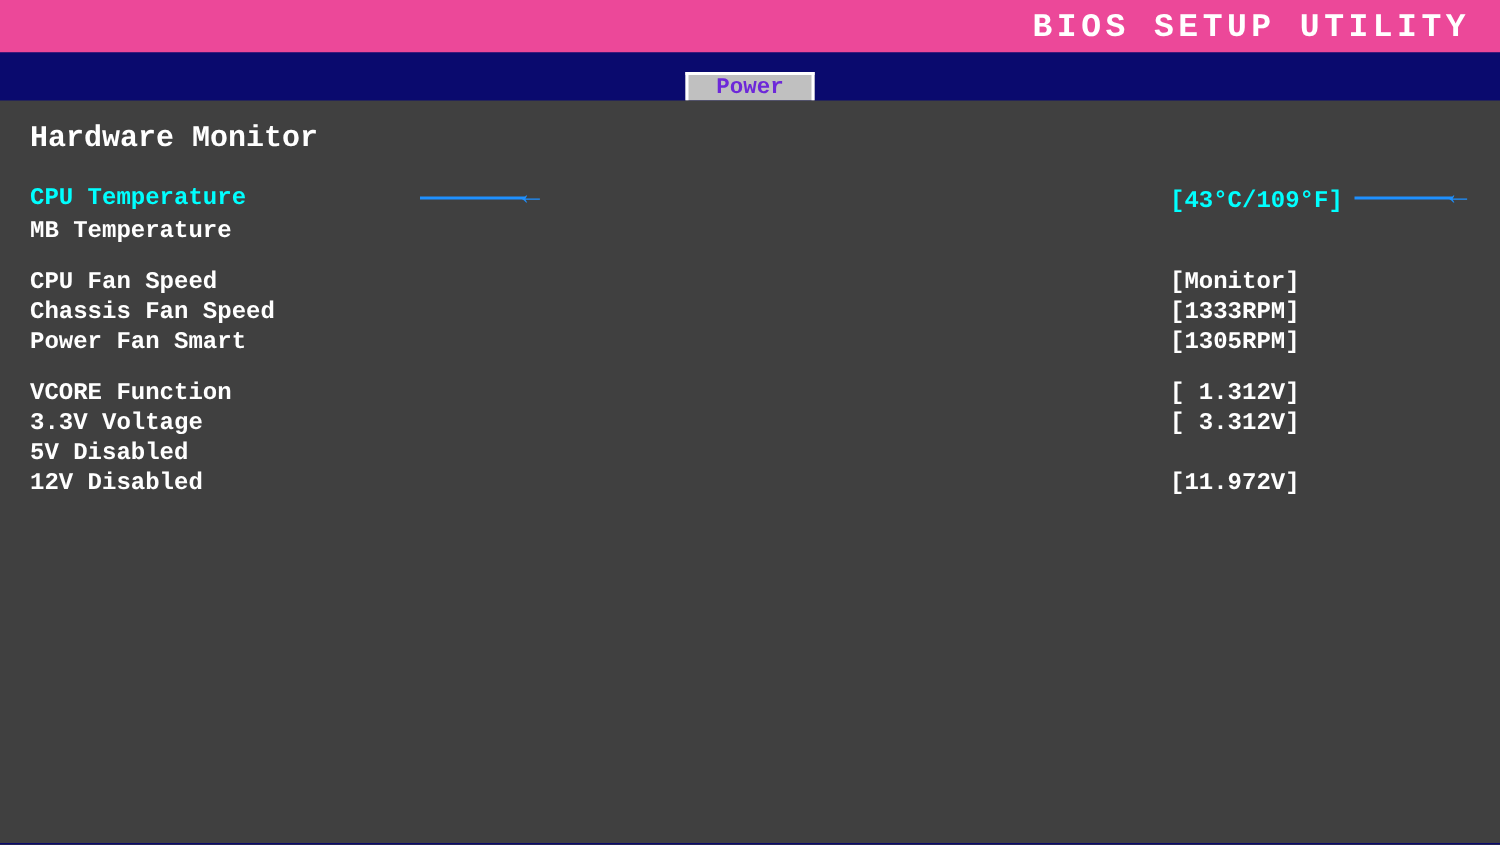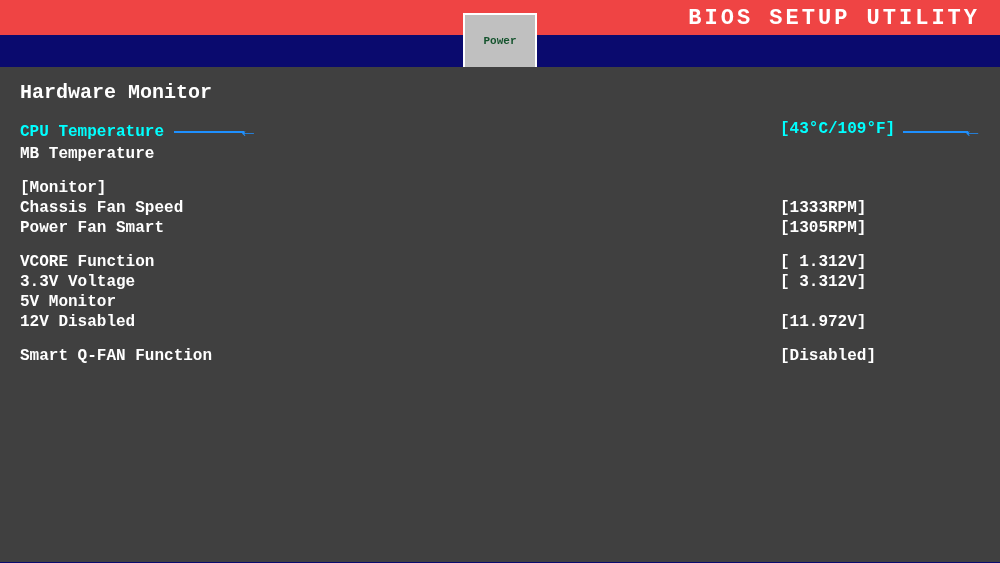--- a/index.html
+++ b/index.html
@@ -12,21 +12,21 @@
       width: 1000px;
       height: 563px;
       background-color: #0a0a6e;
       font-family: 'Courier New', Courier, monospace;
       overflow: hidden;
       position: relative;
     }
 
     
     .top-header {
-      background-color: #ef4444;
+      background-color: #ec4899;
       display: flex;
       justify-content: flex-end;
       align-items: center;
       padding: 6px 20px 4px 20px;
       border-bottom: none;
     }
 
     .bios-title {
       color: #ffffff;
       font-size: 22px;
@@ -40,24 +40,24 @@
       display: flex;
       justify-content: center;
       align-items: flex-end;
       background-color: #0a0a6e;
       padding: 0 0 0 0;
       height: 32px;
     }
 
     .tab-active {
       background-color: #c0c0c0;
-      color: #14532d;
-      font-size: 11px;
+      color: #6d28d9;
+      font-size: 15px;
       font-weight: bold;
-      padding: 20px 18px;
+      padding: 0 18px;
       font-family: 'Courier New', Courier, monospace;
       border-top: 2px solid #ffffff;
       border-left: 2px solid #ffffff;
       border-right: 2px solid #ffffff;
     }
 
     
     .main-content {
       background-color: #404040;
       padding: 14px 20px 10px 20px;
@@ -123,43 +123,44 @@
     <span>Power</span>
   </div>
 </div>
 
 <div class="main-content">
   <div class="section-title">Hardware Monitor</div>
 
   <div class="monitor-table">
 
     <div class="monitor-row">
-      <div class="row-label" style="color:#00ffff; display:flex; align-items:center;">
+      <div class="row-label" style="color:#00ffff; display:flex; align-items:center;justify-content:space-between;">
         <span>CPU Temperature</span>
         <span style="margin-left:10px; color:#1e90ff; display:inline-flex; align-items:center;">
           <span style="display:inline-block; width:70px; height:2px; background:#1e90ff; vertical-align:middle;"></span>
           <span style="color:#1e90ff; font-size:20px; margin-left:-2px;">←</span>
         </span>
       </div>
-      <div class="row-value" style="color:#00ffff; display:flex; align-items:flex-start;">
+      <div class="row-value" style="color:#00ffff; display:flex; align-items:flex-end;">
         <span>[43°C/109°F]</span>
         <span style="margin-left:8px; color:#1e90ff; display:inline-flex; align-items:center;">
           <span style="display:inline-block; width:65px; height:2px; background:#1e90ff; vertical-align:middle;"></span>
           <span style="color:#1e90ff; font-size:20px; margin-left:-2px;">←</span>
         </span>
       </div>
     </div>
 
     <div class="monitor-row">
       <div class="row-label white">MB Temperature</div>
     </div>
 
     <div class="monitor-row spacer"></div>
 
     <div class="monitor-row">
+      <div class="row-label white">CPU Fan Speed</div>
       <div class="row-value">[Monitor]</div>
     </div>
 
     <div class="monitor-row">
       <div class="row-label white">Chassis Fan Speed</div>
       <div class="row-value">[1333RPM]</div>
     </div>
 
     <div class="monitor-row">
       <div class="row-label white">Power Fan Smart</div>
@@ -172,29 +173,25 @@
       <div class="row-label white">VCORE  Function</div>
       <div class="row-value">[ 1.312V]</div>
     </div>
 
     <div class="monitor-row">
       <div class="row-label white">3.3V  Voltage</div>
       <div class="row-value">[ 3.312V]</div>
     </div>
 
     <div class="monitor-row">
-      <div class="row-label white">5V   Monitor</div>
+      <div class="row-label white">5V   Disabled</div>
     </div>
 
     <div class="monitor-row">
       <div class="row-label white">12V  Disabled</div>
       <div class="row-value">[11.972V]</div>
     </div>
 
     <div class="monitor-row spacer"></div>
 
-    <div class="monitor-row">
-      <div class="row-label white">Smart Q-FAN Function</div>
-      <div class="row-value">[Disabled]</div>
-    </div>
 
   </div>
 </div>
 
 </body></html>

